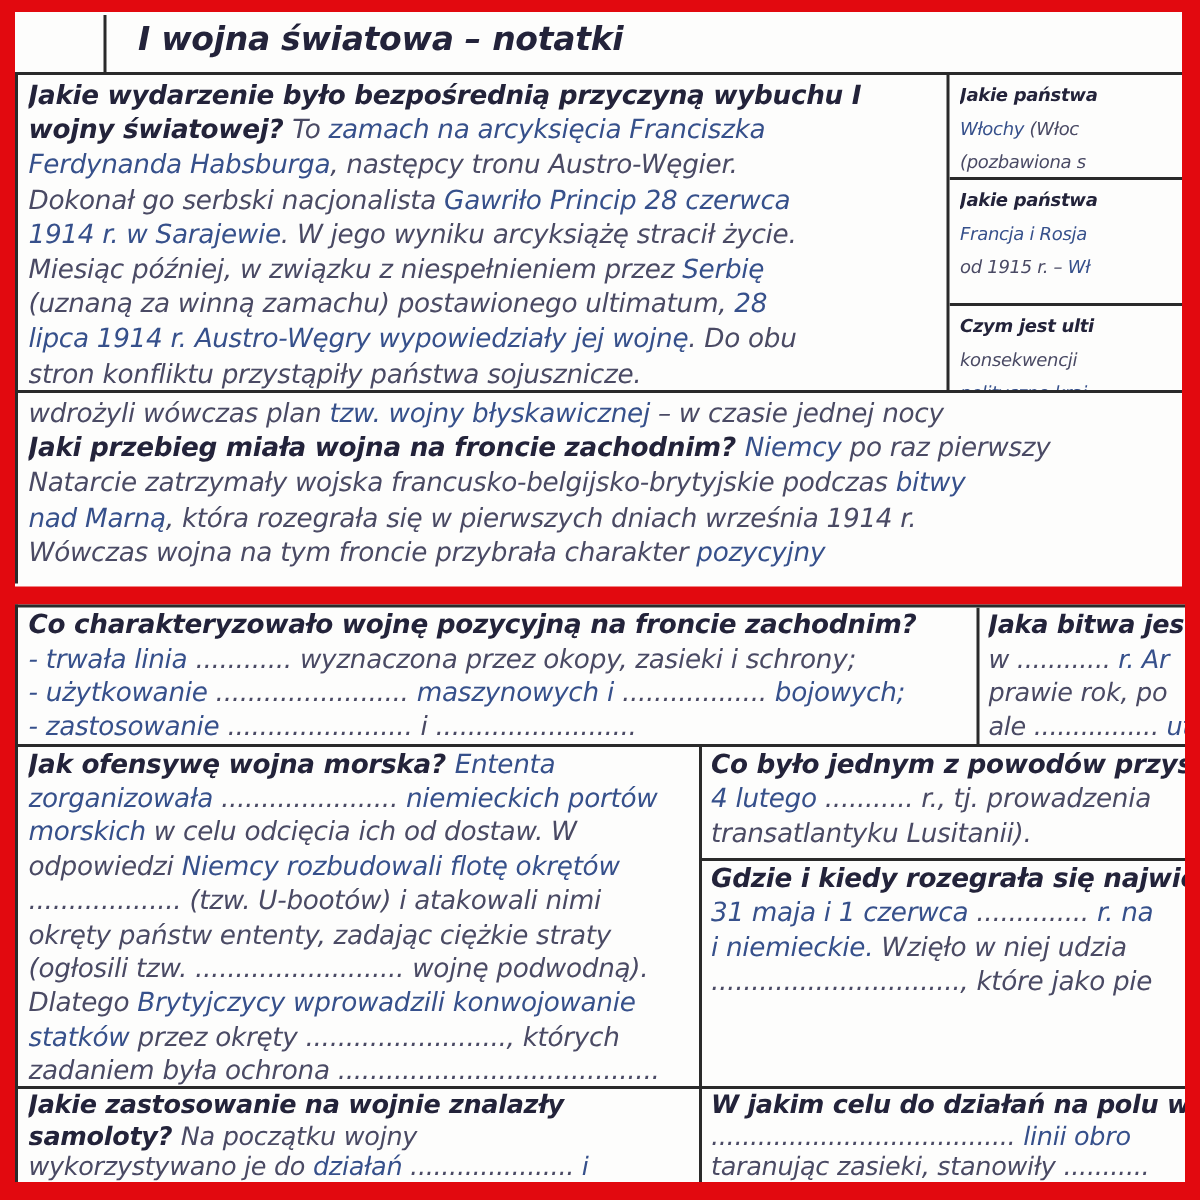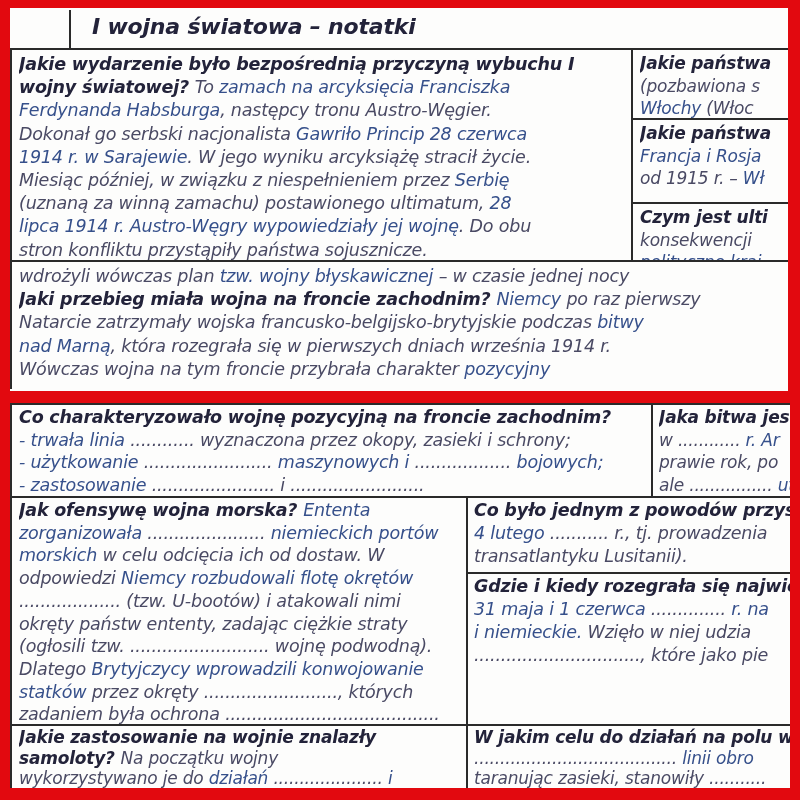--- a/index.html
+++ b/index.html
@@ -15,21 +15,21 @@
   .sheet{position:absolute;background:var(--paper);overflow:hidden;box-sizing:border-box;}
   .sheet-top{left:10px;top:8px;width:778px;height:383px;}
   .sheet-bottom{left:10px;top:403px;width:780px;height:385px;border-top:2px solid var(--line);border-left:2px solid var(--line);}
   .title-row{position:relative;height:40px;}
   .title-vline{position:absolute;left:59px;top:2px;width:2px;height:38px;background:var(--line);}
   .page-title{position:absolute;left:68px;top:6px;font-size:22px;font-weight:700;color:var(--inkq);white-space:nowrap;margin-left:14px;}
   .top-table{height:341px;border-top:2px solid var(--line);border-left:2px solid var(--line);display:flex;flex-direction:column;box-sizing:border-box;}
   .t-row1{display:flex;height:212px;border-bottom:2px solid var(--line);box-sizing:border-box;}
   .cellA{width:621px;border-right:2px solid var(--line);padding:3px 0 0 7px;font-size:17.5px;line-height:23.2px;box-sizing:border-box;overflow:hidden;}
   .t-side{flex:1;display:flex;flex-direction:column;overflow:hidden;}
-  .side-cell{padding:2px 0 0 7px;font-size:17px;line-height:22.5px;box-sizing:border-box;overflow:hidden;}
+  .side-cell{padding:2px 0 0 7px;font-size:12px;line-height:22.5px;box-sizing:border-box;overflow:hidden;}
   .side-0{height:70px;border-bottom:2px solid var(--line);}
   .side-1{height:84px;border-bottom:2px solid var(--line);}
   .side-2{flex:1;}
   .cellB{flex:1;padding:3px 0 0 7px;font-size:17.5px;line-height:23.2px;overflow:hidden;}
   .b-row1{display:flex;height:93px;border-bottom:2px solid var(--line);box-sizing:border-box;}
   .cellC{width:641px;border-right:2px solid var(--line);padding:1px 0 0 7px;font-size:17.5px;line-height:22.6px;box-sizing:border-box;overflow:hidden;}
   .cellD{flex:1;padding:1px 0 0 6px;font-size:17px;line-height:22.6px;overflow:hidden;}
   .b-row2{display:flex;height:228px;border-bottom:2px solid var(--line);box-sizing:border-box;}
   .cellE{width:456px;border-right:2px solid var(--line);padding:1px 0 0 7px;font-size:17.5px;line-height:22.7px;box-sizing:border-box;overflow:hidden;}
   .b-side{flex:1;display:flex;flex-direction:column;overflow:hidden;}
@@ -64,22 +64,22 @@
             <div class="tline"><span class="seg-r">Dokonał go serbski nacjonalista </span><span class="seg-b">Gawriło Princip 28 czerwca</span></div>
             <div class="tline"><span class="seg-b">1914 r. w Sarajewie</span><span class="seg-r">. W jego wyniku arcyksiążę stracił życie.</span></div>
             <div class="tline"><span class="seg-r">Miesiąc później, w związku z niespełnieniem przez </span><span class="seg-b">Serbię</span></div>
             <div class="tline"><span class="seg-r">(uznaną za winną zamachu) postawionego ultimatum, </span><span class="seg-b">28</span></div>
             <div class="tline"><span class="seg-b">lipca 1914 r. Austro-Węgry wypowiedziały jej wojnę</span><span class="seg-r">. Do obu</span></div>
             <div class="tline"><span class="seg-r">stron konfliktu przystąpiły państwa sojusznicze.</span></div>
           </div>
         <div class="t-side">
           <div class="side-cell side-0">
               <div class="tline"><span class="seg-q">Jakie państwa</span></div>
+              <div class="tline"><span class="seg-b">Włochy</span><span class="seg-r"> (Włoc</span></div>
               <div class="tline"><span class="seg-r">(pozbawiona s</span></div>
-              <div class="tline"><span class="seg-b">Włochy</span><span class="seg-r"> (Włoc</span></div>
             </div>
           <div class="side-cell side-1">
               <div class="tline"><span class="seg-q">Jakie państwa</span></div>
               <div class="tline"><span class="seg-b">Francja i Rosja</span></div>
               <div class="tline"><span class="seg-r">od 1915 r. – </span><span class="seg-b">Wł</span></div>
             </div>
           <div class="side-cell side-2">
               <div class="tline"><span class="seg-q">Czym jest ulti</span></div>
               <div class="tline"><span class="seg-r">konsekwencji </span></div>
               <div class="tline"><span class="seg-b">polityczne kraj</span></div>

